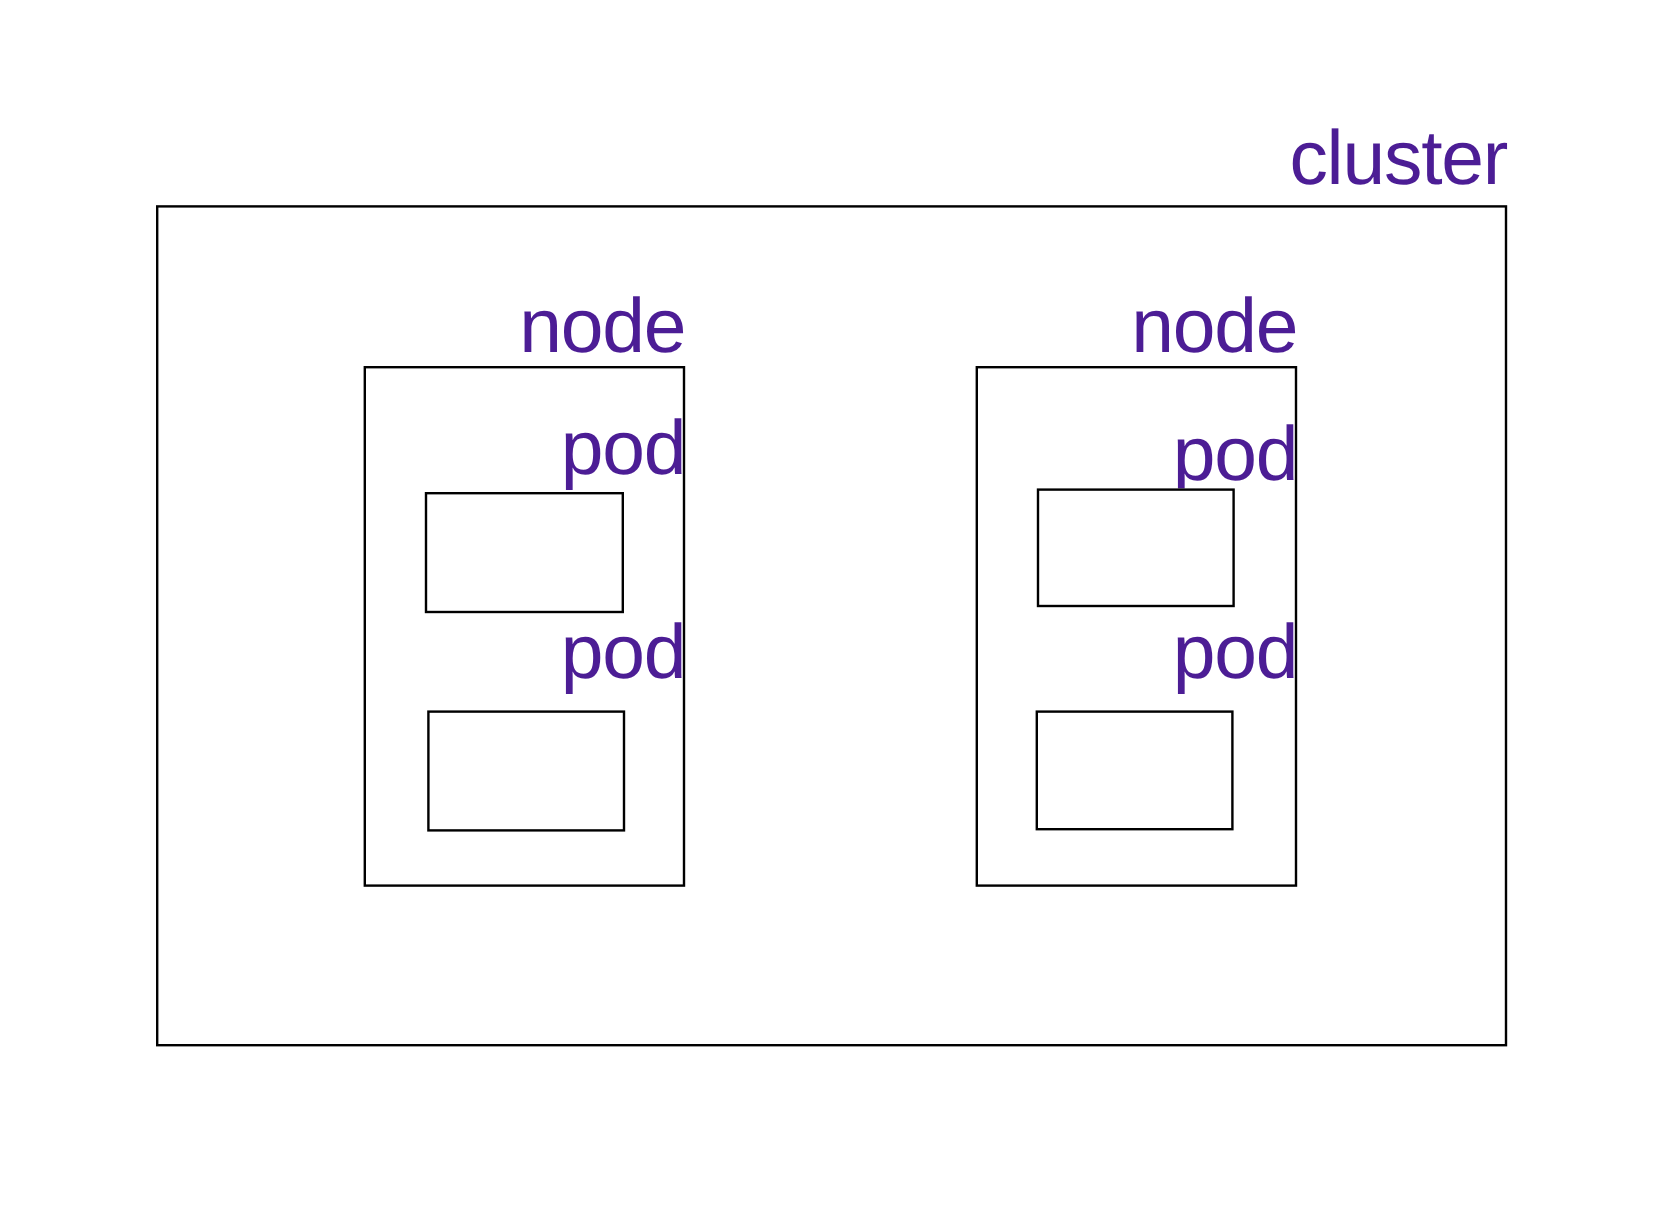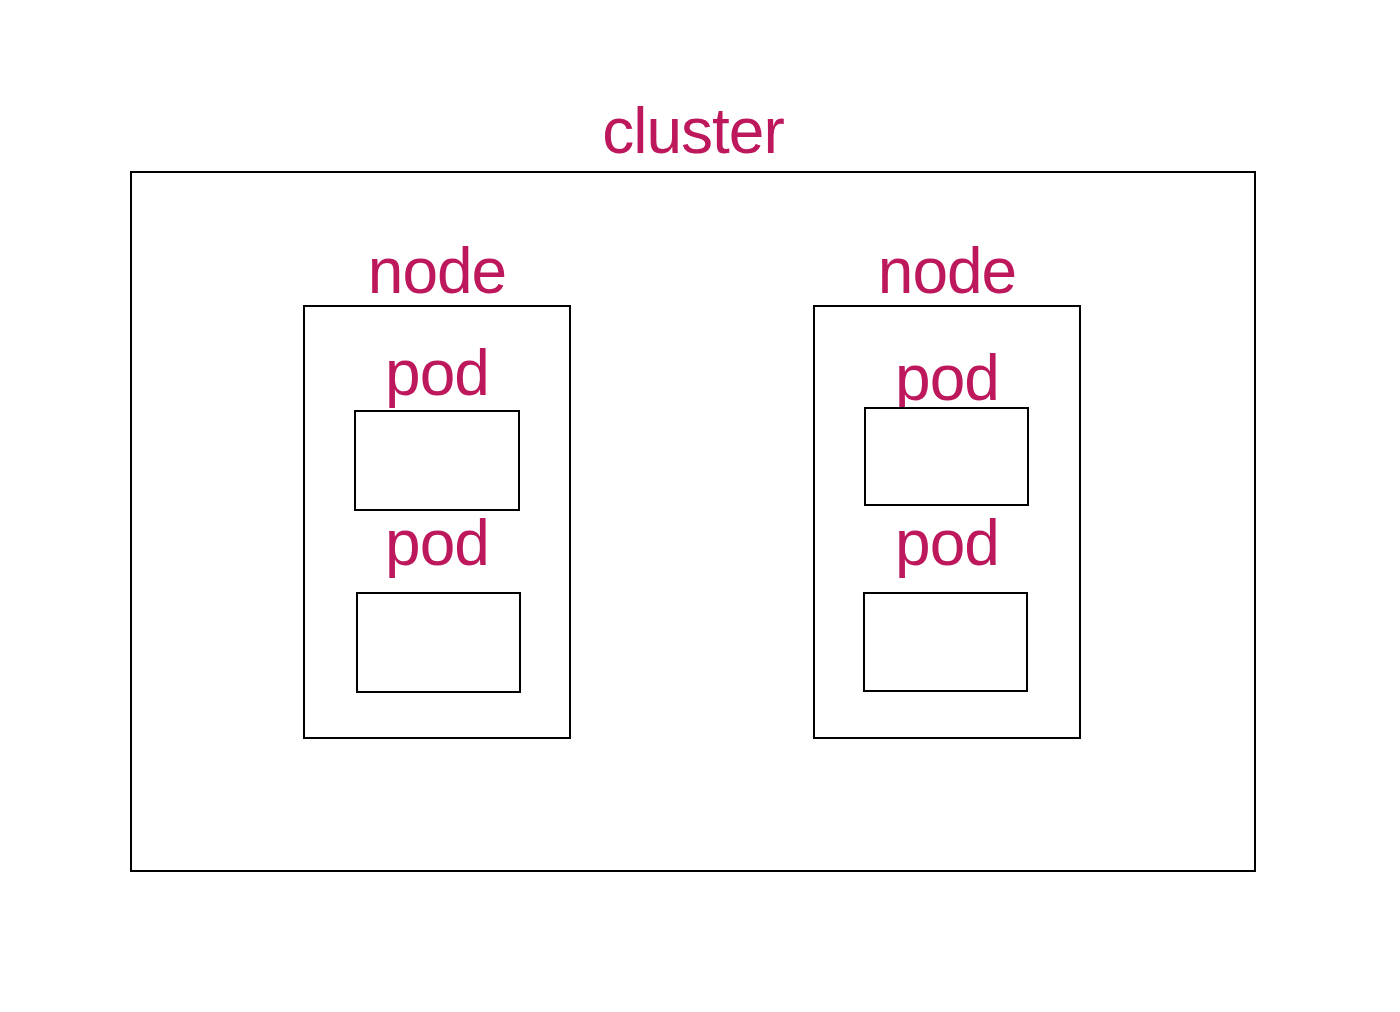--- a/index.html
+++ b/index.html
@@ -14,22 +14,22 @@
     background: #ffffff;
     overflow: hidden;
     font-family: "Liberation Sans", sans-serif;
     color: #000000;
   }
   .label {
     position: absolute;
     font-size: 64px;
     line-height: 1;
     letter-spacing: -1px;
-    text-align: center;
-    color: #be185d;
+    text-align: right;
+    color: #4c1d95;
     white-space: nowrap;
   }
   .box {
     position: absolute;
     border: 2px solid #000000;
     background: #ffffff;
     box-sizing: border-box;
   }
 
   

